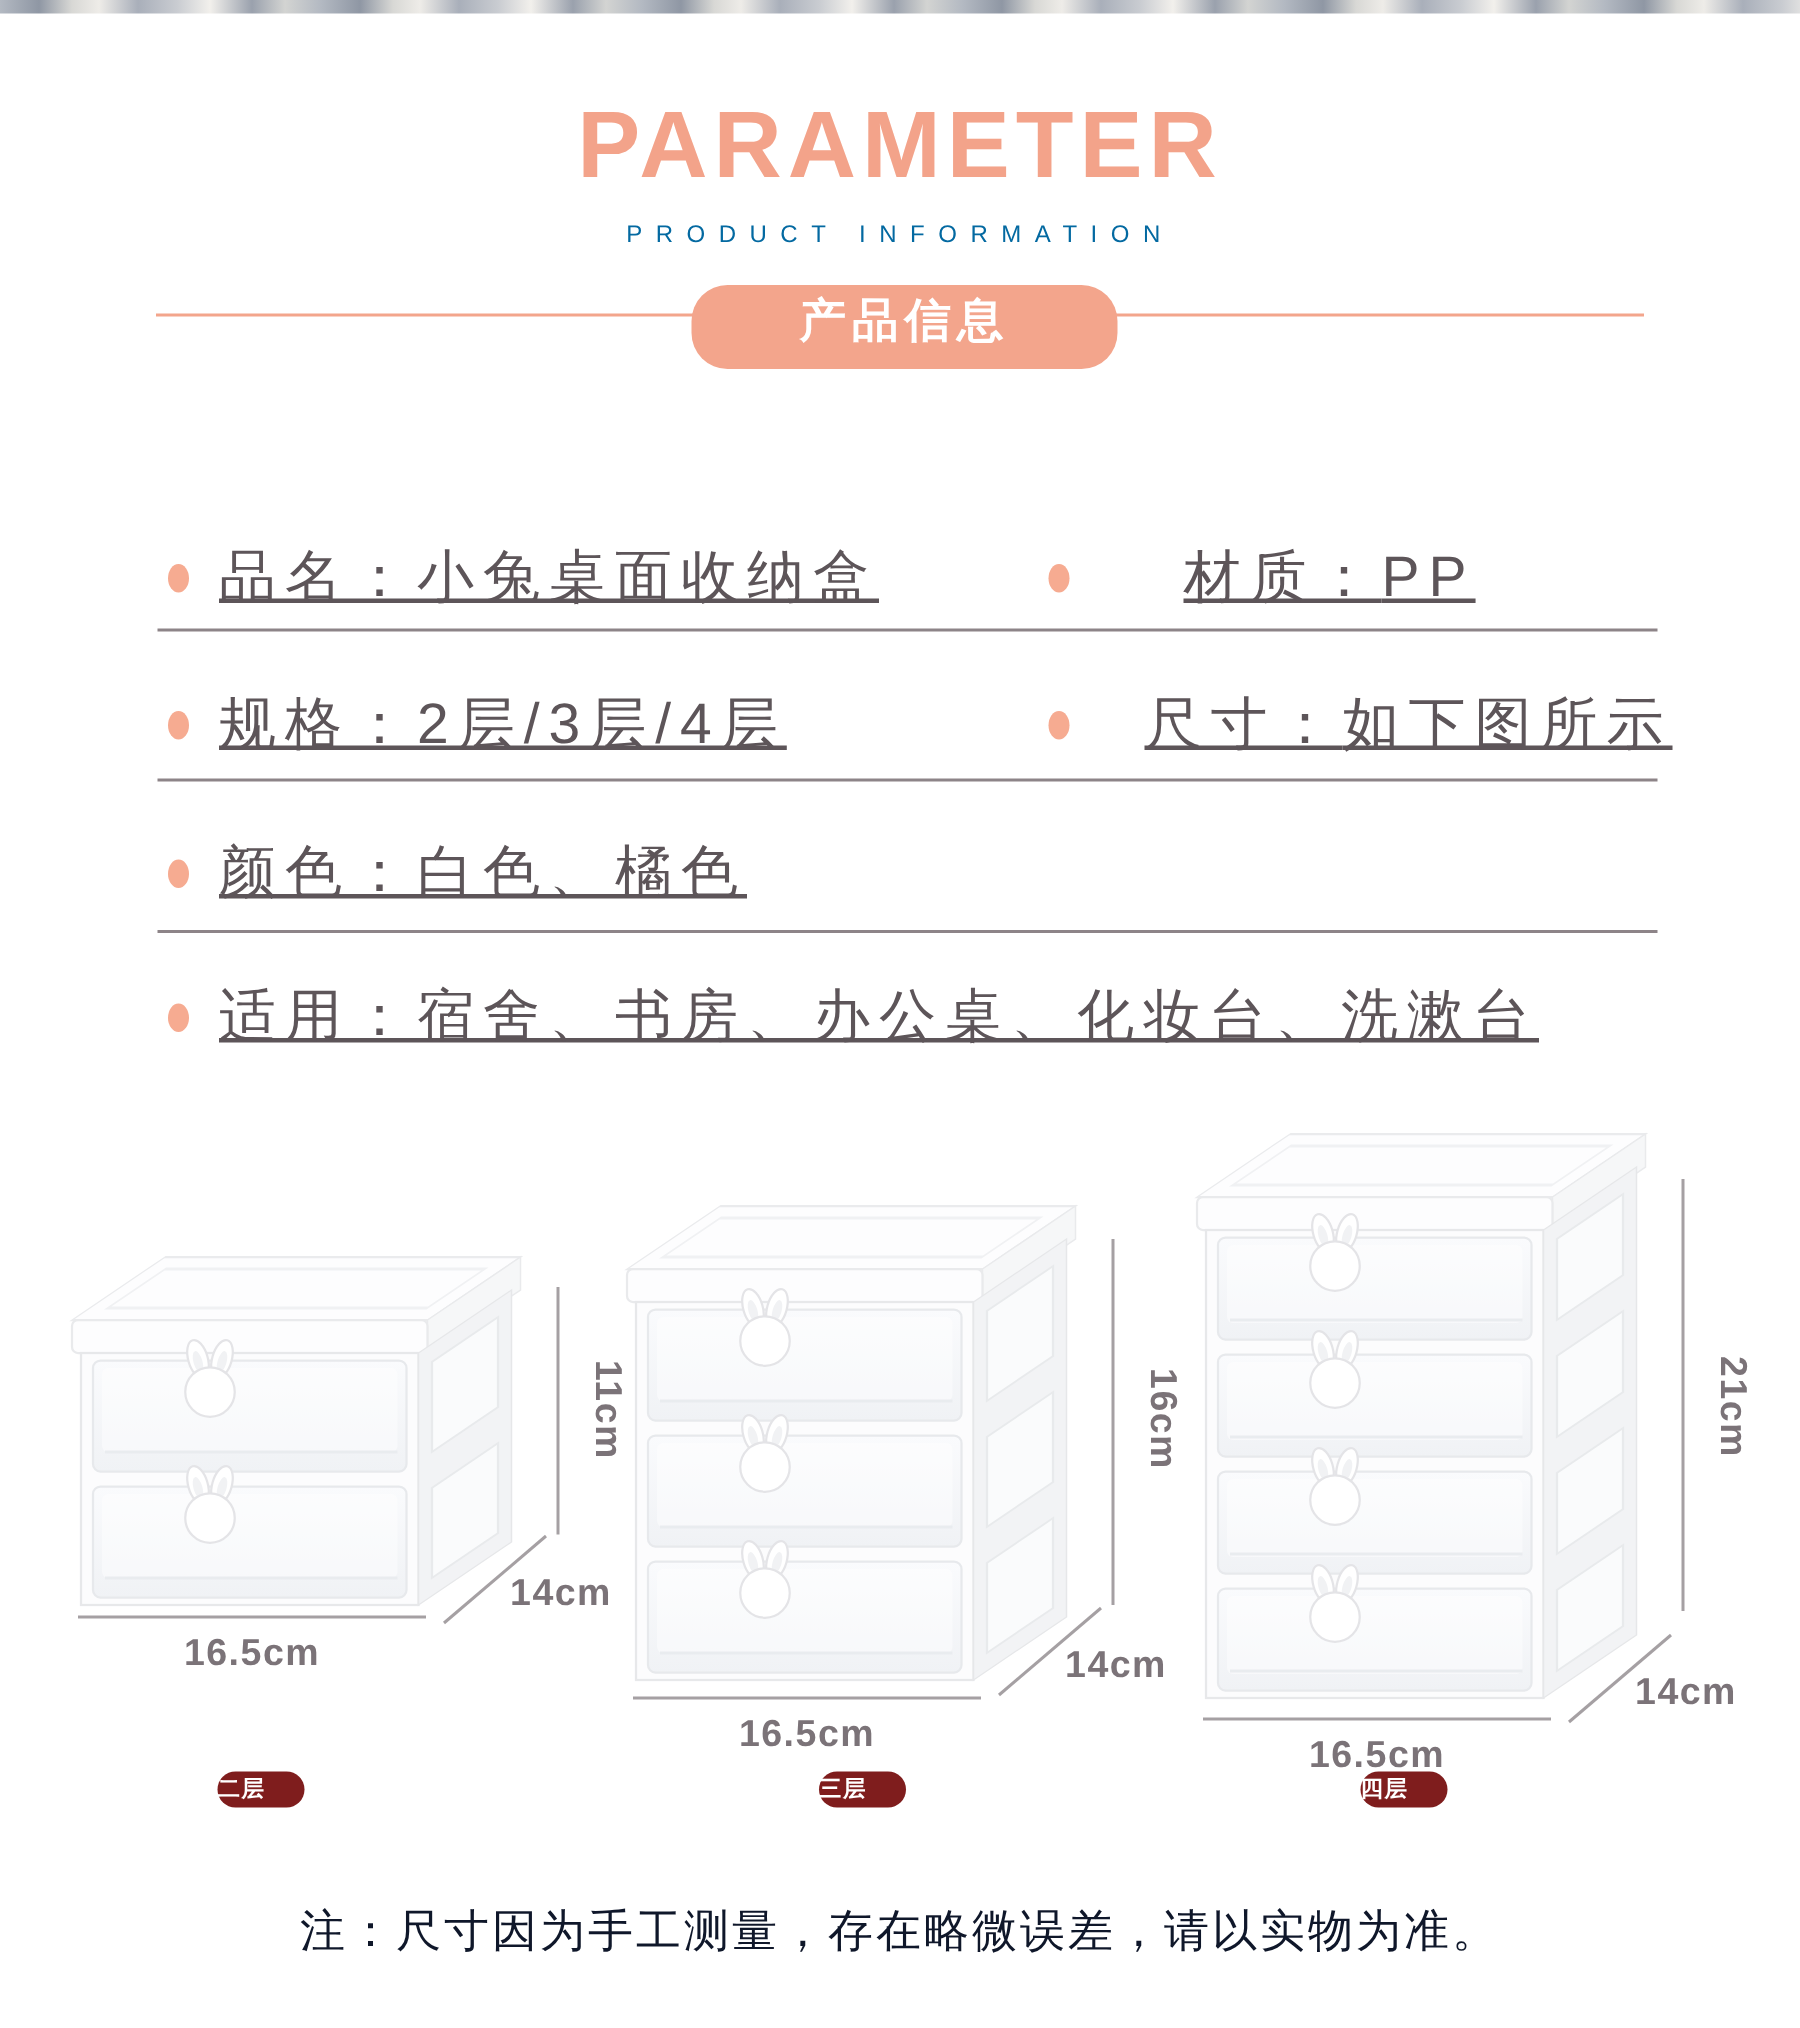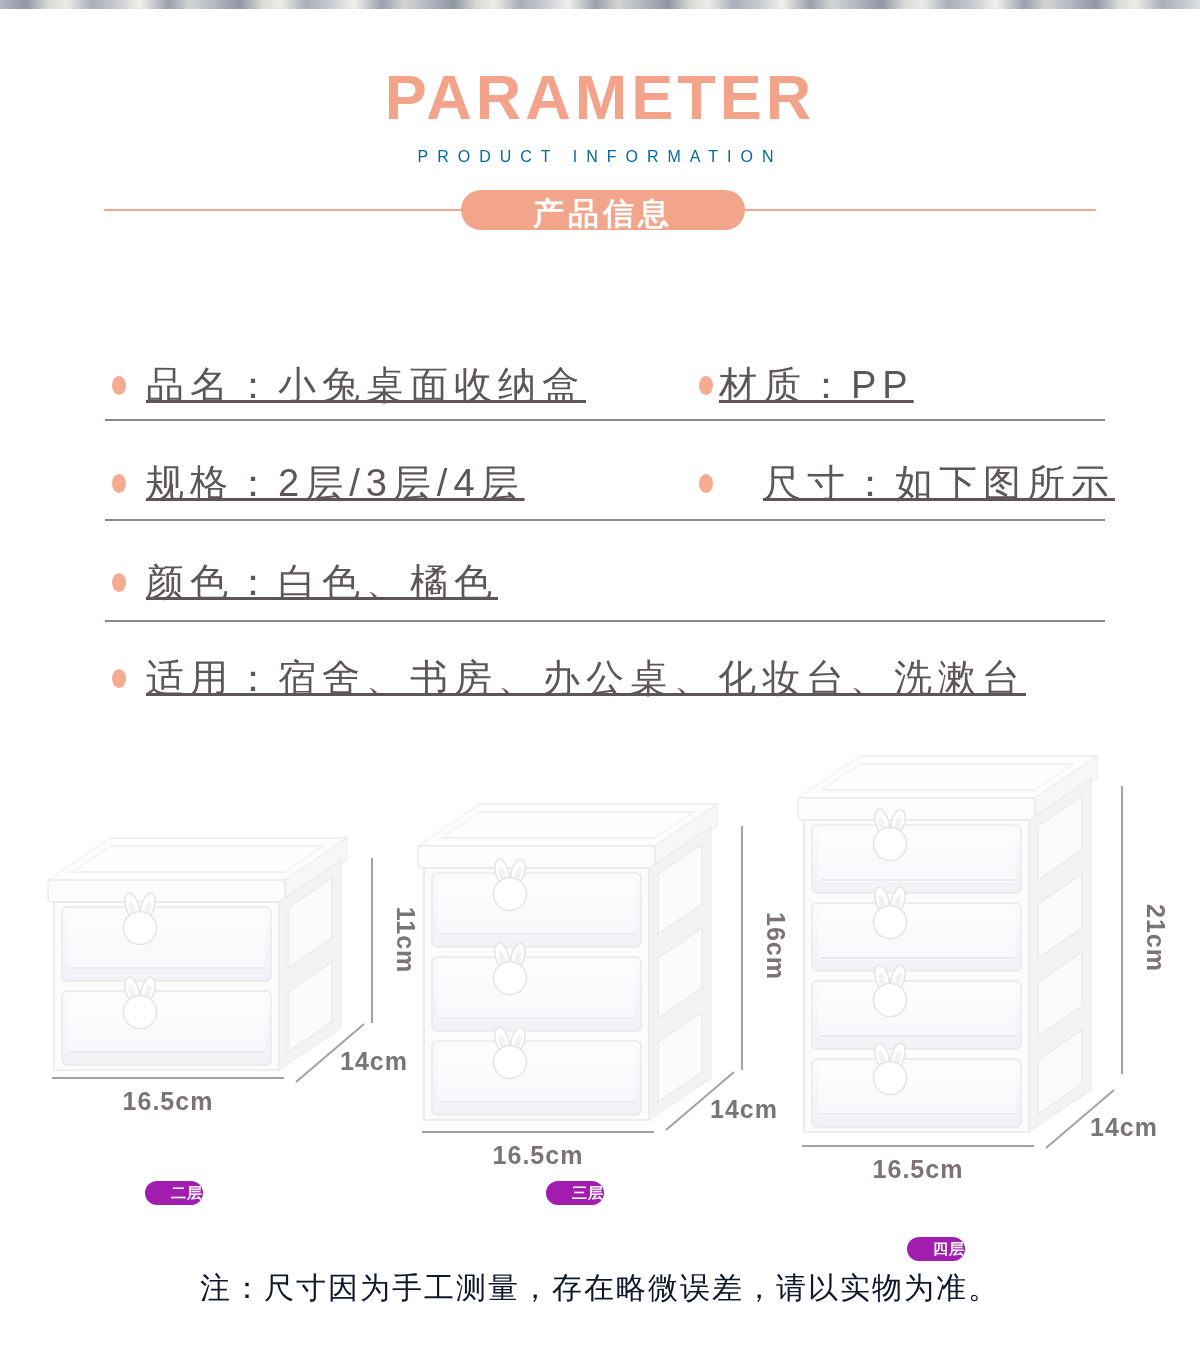--- a/index.html
+++ b/index.html
@@ -13,21 +13,21 @@
       #b3b9c2 0px, #8f97a4 26px, #d8d8d5 48px, #eeece8 66px,
       #a9afba 92px, #c9ccd1 118px, #f2f0ec 140px, #9aa1ad 168px,
       #d3d4d2 190px, #b3b9c2 214px); }
 
   .title { left:0; right:0; top:64px; text-align:center;
     font-size:63px; font-weight:bold; letter-spacing:4px; color:#f3a38a; line-height:66px; }
   .subtitle { left:0; right:0; top:147px; text-align:center;
     font-size:16px; letter-spacing:9px; color:#0369a1; line-height:20px; }
 
   .badge-line { left:104px; top:209px; width:992px; height:2px; background:#f3a58c; }
-  .badge { left:461px; top:190px; width:284px; height:40px; border-radius:24px;
+  .badge { left:461px; top:190px; width:284px; height:56px; border-radius:24px;
     background:#f3a58c; z-index:2; text-align:center; }
   .badge span { display:inline-block; line-height:48px; font-size:31px; font-weight:bold;
     letter-spacing:4px; color:#ffffff; }
 
   .bullet { width:14px; height:19px; border-radius:50%; background:#f6ab91; }
   .spec { font-size:38px; letter-spacing:6px; color:#5d5559; line-height:44px; white-space:nowrap;text-decoration:underline; }
   .hr { left:105px; width:1000px; height:2px; background:#8d8488; }
 
   svg.fig { position:absolute; overflow:visible; }
   .plate { fill:#fdfdfe; stroke:#eaebed; stroke-width:1.5; }
@@ -37,21 +37,21 @@
   .body { fill:#fcfcfd; stroke:#e7e8ea; stroke-width:1.5; }
   .side { fill:#f2f3f5; stroke:#e6e7e9; stroke-width:1; }
   .win { fill:#fafbfc; stroke:#e8eaec; stroke-width:1.5; }
   .drawer { fill:url(#gradDrawer); stroke:#e7e9ec; stroke-width:1.5; }
   .glass { fill:#ffffff; opacity:0.45; }
   .dline { stroke:#e9ecef; stroke-width:2; }
   .dim { stroke:#a5a0a3; stroke-width:2; }
   .dimt { fill:#7b7378; font-size:25px; font-weight:bold; letter-spacing:1px;
     font-family:"Liberation Sans","DejaVu Sans",sans-serif; }
 
-  .tag { width:58px; height:24px; border-radius:12px; background:#a21caf; text-align:right; }
+  .tag { width:58px; height:24px; border-radius:12px; background:#7f1d1d; text-align:left; }
   .tag span { line-height:24px; font-size:15px; font-weight:bold; letter-spacing:1px; color:#ffffff; }
 
   .note { left:0; right:0; top:1268px; text-align:center; font-size:30px;
     letter-spacing:2px; color:#0f172a; line-height:40px; }
 </style>
 </head>
 <body>
 
 <div class="canvas">
 
@@ -63,21 +63,21 @@
   <div class="abs badge-line"></div>
   <div class="abs badge">
     <span>产品信息</span>
   </div>
 
   <div class="abs bullet" style="left:112px;top:376px"></div>
   <div class="abs spec" style="left:146px;top:363px">
     <span>品名：</span><span>小兔桌面收纳盒</span>
   </div>
   <div class="abs bullet" style="left:699px;top:376px"></div>
-  <div class="abs spec" style="left:719px;top:363px">
+  <div class="abs spec" style="left:789px;top:363px">
     <span>材质：</span><span>PP</span>
   </div>
   <div class="abs hr" style="top:419px"></div>
 
   <div class="abs bullet" style="left:112px;top:474px"></div>
   <div class="abs spec" style="left:146px;top:461px">
     <span>规格：</span><span>2层/3层/4层</span>
   </div>
   <div class="abs bullet" style="left:699px;top:474px"></div>
   <div class="abs spec" style="left:763px;top:461px">
@@ -231,19 +231,19 @@
     <line x1="12" y1="390" x2="244" y2="390" class="dim"></line>
     <text x="128" y="422" text-anchor="middle" class="dimt">16.5cm</text>
   </svg>
 
   <div class="abs tag" style="left:145px;top:1181px">
     <span>二层</span>
   </div>
   <div class="abs tag" style="left:546px;top:1181px">
     <span>三层</span>
   </div>
-  <div class="abs tag" style="left:907px;top:1237px">
+  <div class="abs tag" style="left:907px;top:1181px">
     <span>四层</span>
   </div>
 
   <div class="abs note">注：尺寸因为手工测量，存在略微误差，请以实物为准。</div>
 
 </div>
 
 </body></html>

